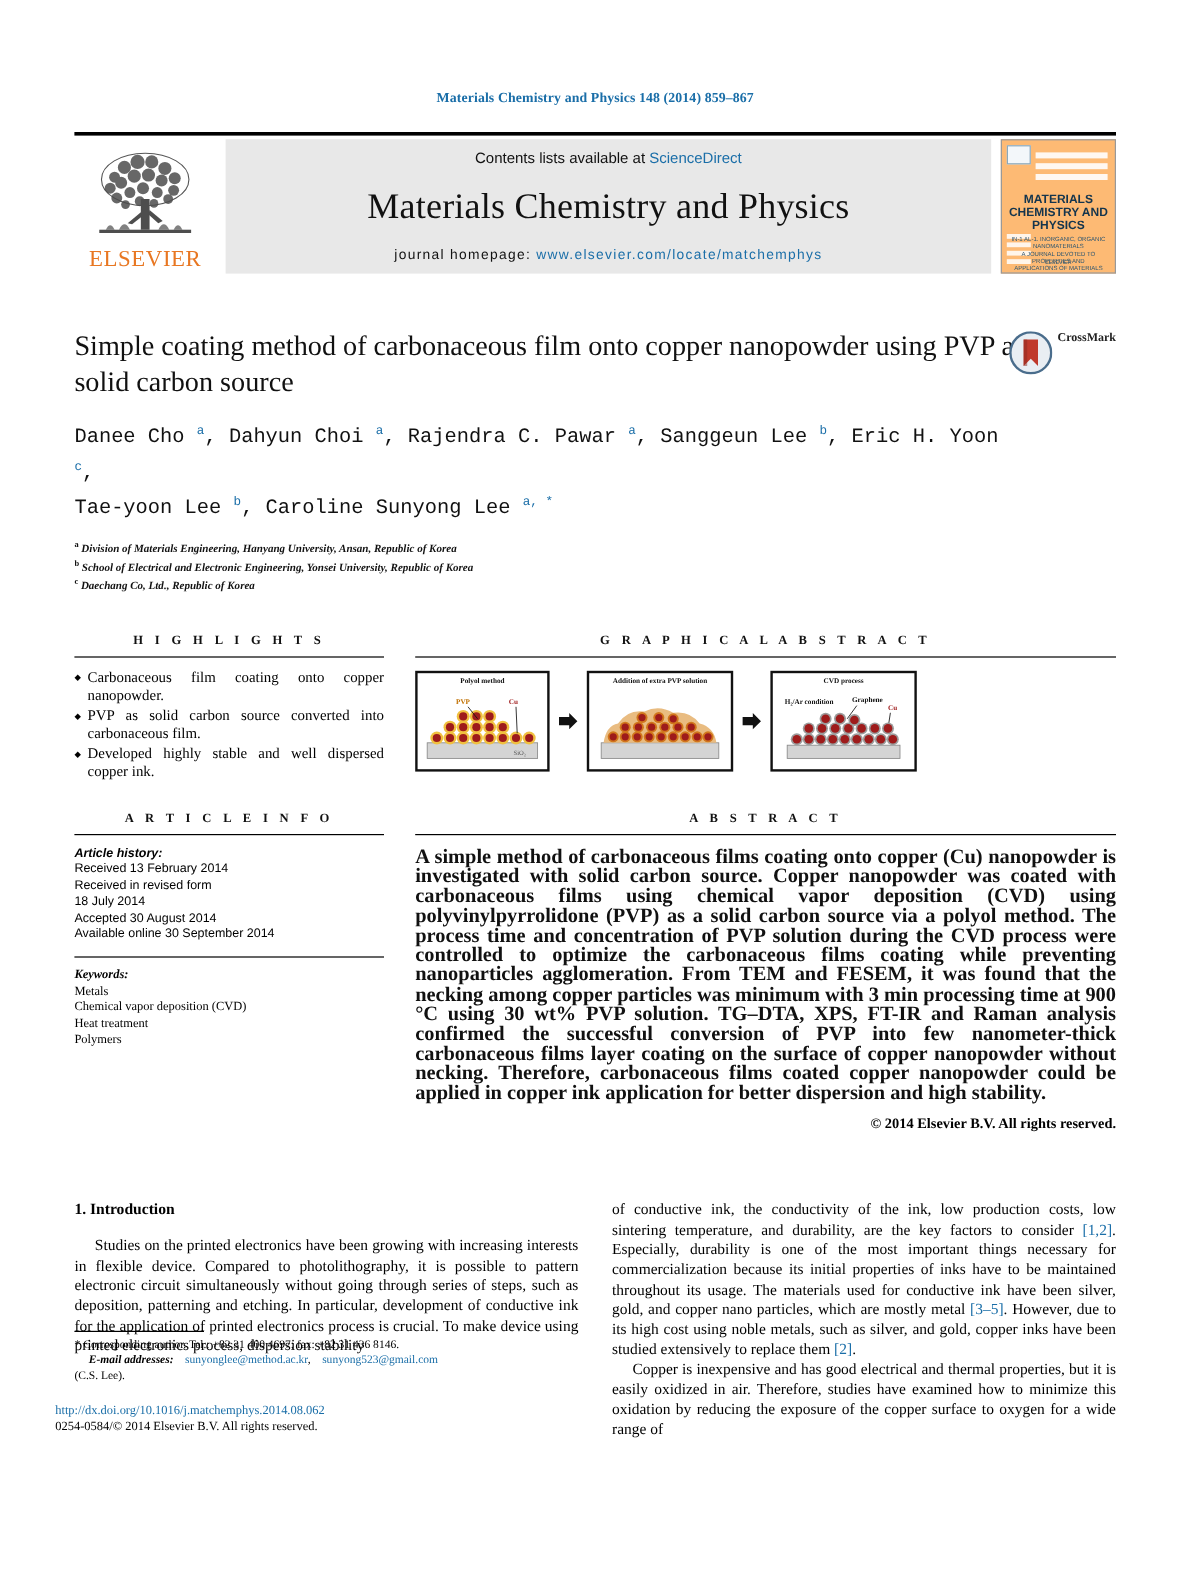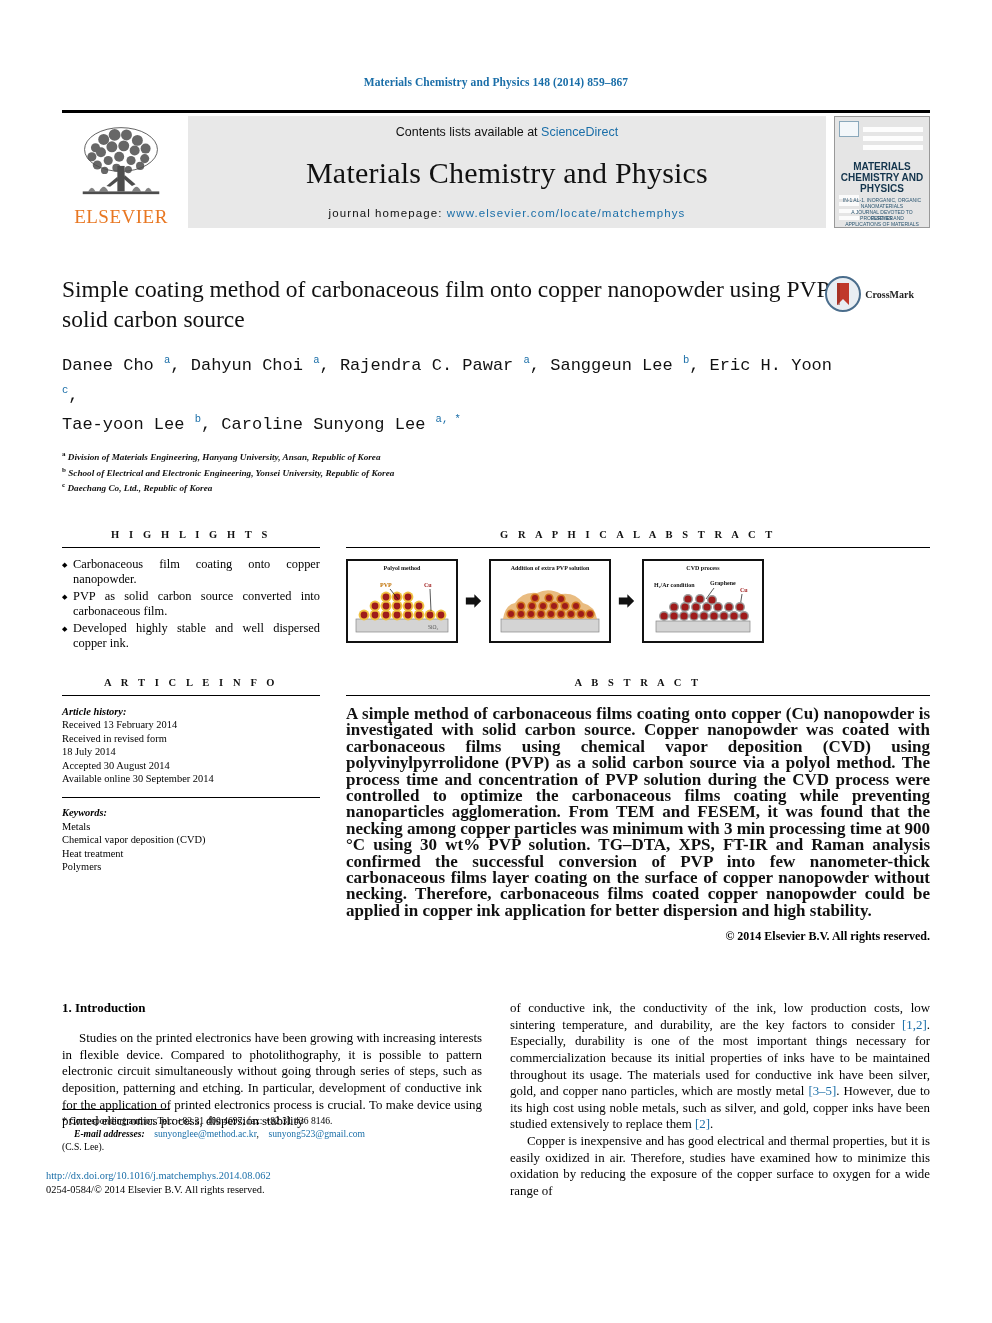--- a/index.html
+++ b/index.html
@@ -88,21 +88,21 @@
     font-family: "Liberation Sans", sans-serif;
     font-size: 11.5px;
     letter-spacing: 1.1px;
     color: #111;
   }
   .homepage-line .url { color: #1a6ea8; }
   .cover {
     width: 96px;
     flex: 0 0 96px;
     border: 1px solid #999;
-    background: #e5e5e5;
+    background: #fdba74;
     position: relative;
     box-sizing: border-box;
     overflow: hidden;
   }
   .cover-top {
     position:absolute; left:4px; top:4px; width:18px; height:14px;
     background:#f3f7fa; border:1px solid #8aa8bb;
   }
   .cover-bars { position:absolute; left:28px; top:10px; right:6px; }
   .cover-bars div { height:5px; background:#fff; margin-bottom:4px; opacity:.9;}
@@ -129,24 +129,23 @@
     font-family: "Liberation Serif", serif;
     font-size: 23.5px;
     line-height: 30px;
     font-weight: normal;
     color: #111;
     margin: 0;
     width: 800px;
   }
   .crossmark {
     position: absolute;
-    right: 16px;
+    right: 0;
     top: 2px;
     display: flex;
-    align-items: center;
     gap: 4px;
   }
   .crossmark-label {
     font-family: "Liberation Serif", serif;
     font-weight: bold;
     font-size: 10px;
     color: #222;
   }
   .authors {
     margin-top: 14px;
@@ -224,21 +223,21 @@
     font-weight: bold;
     font-size: 6px;
     line-height: 7.5px;
     color: #111;
   }
   .arrow-blk { width: 17px; height: 18px; flex: 0 0 17px; }
 
   
   .info-block { margin-top: 24px; }
   .hist {
-    font-family: Liberation Serif, serif;
+    font-family: Liberation Sans, sans-serif;
     font-size: 10.4px;
     line-height: 13.4px;
     margin-top: 9px;
   }
   .hist .lbl { font-style: italic; font-weight: bold; }
   .kw-rule { border-top: 1px solid #000; margin-top: 12px; }
   .kws {
     font-family: "Liberation Serif", serif;
     font-size: 10.4px;
     line-height: 13.4px;

